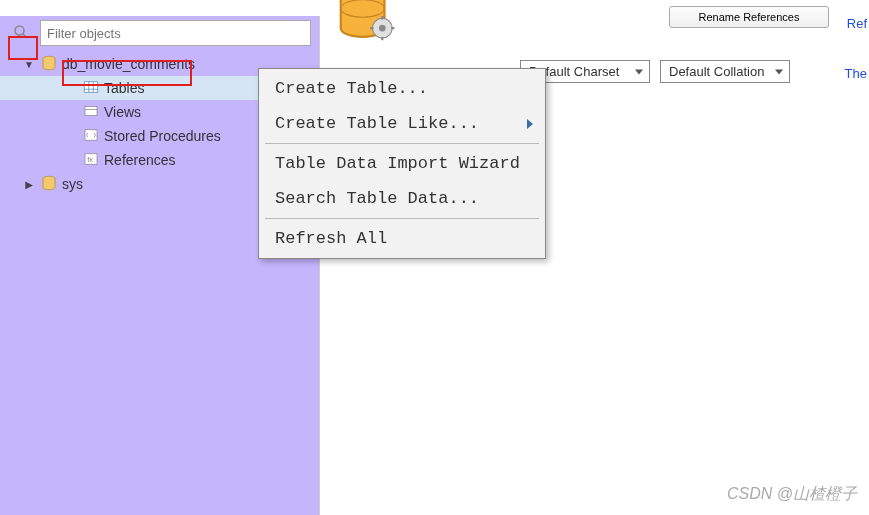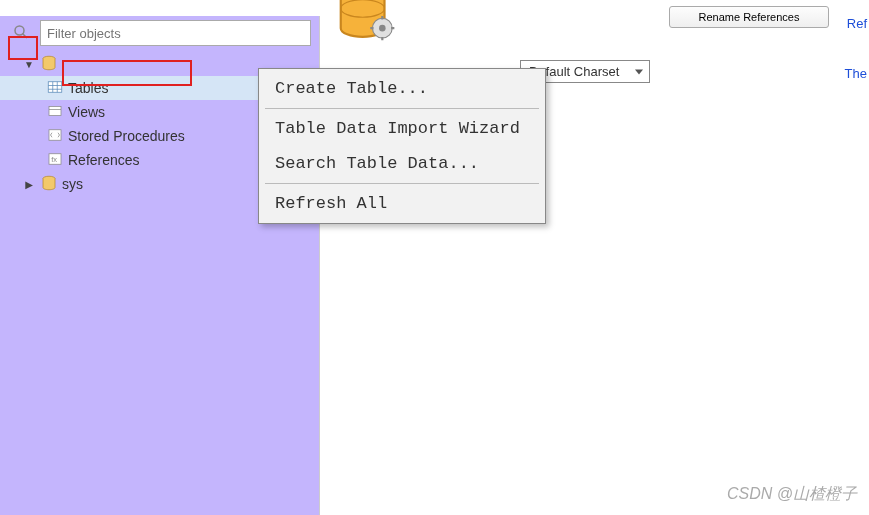--- a/index.html
+++ b/index.html
@@ -42,21 +42,21 @@
       display: flex;
       align-items: center;
       height: 24px;
       padding-left: 6px;
       white-space: nowrap;
     }
     .tree-node.selected {
       background: #d5e5f6;
     }
     .indent1 { padding-left: 22px; }
-    .indent2 { padding-left: 42px; align-items: center; }
+    .indent2 { padding-left: 78px; align-items: center; }
     .expander {
       width: 14px;
       height: 14px;
       display: inline-flex;
       align-items: center;
       justify-content: center;
       color: #444;
       font-size: 10px;
     }
     .node-icon {
@@ -149,20 +149,21 @@
   </div>
   <div class="tree">
     <div class="tree-node indent1">
       <span class="expander">▼</span>
       <span>
         <svg class="node-icon" viewBox="0 0 24 24">
             <ellipse cx="12" cy="6" rx="8" ry="3" fill="#f3c96b" stroke="#b88a2a"></ellipse>
             <path d="M4 6v12c0 1.7 3.6 3 8 3s8-1.3 8-3V6" fill="#f3c96b" stroke="#b88a2a"></path>
           </svg>
       </span>
+      <span class="node-label">db_movie_comments</span>
     </div>
     <div class="tree-node indent2 selected">
       <span>
         <svg class="node-icon" viewBox="0 0 24 24">
             <rect x="3" y="5" width="18" height="14" fill="#fff" stroke="#5a8ab8"></rect>
             <line x1="3" y1="10" x2="21" y2="10" stroke="#5a8ab8"></line>
             <line x1="3" y1="15" x2="21" y2="15" stroke="#5a8ab8"></line>
             <line x1="9" y1="5" x2="9" y2="19" stroke="#5a8ab8"></line>
             <line x1="15" y1="5" x2="15" y2="19" stroke="#5a8ab8"></line>
           </svg>
@@ -221,25 +222,30 @@
       <circle cx="46" cy="44" r="3" fill="#888"></circle>
     </svg>
   </div>
   <div class="right-buttons">
     <button class="btn">Rename References</button>
   </div>
   <span class="truncated-label" style="top:16px;">Ref</span>
   <span class="truncated-label" style="top:66px;">The</span>
   <div class="combo-row">
     <div class="combo"><span>Default Charset</span></div>
+    <div class="combo"><span>Default Collation</span></div>
   </div>
 </div>
 
 <div class="context-menu">
   <div class="menu-item">Create Table...</div>
+  <div class="menu-item">
+    <span>Create Table Like...</span>
+    <span class="submenu-arrow"></span>
+  </div>
   <div class="menu-sep"></div>
   <div class="menu-item">Table Data Import Wizard</div>
   <div class="menu-item">Search Table Data...</div>
   <div class="menu-sep"></div>
   <div class="menu-item">Refresh All</div>
 </div>
 
 <div class="hl-red hl-db"></div>
 <div class="hl-red hl-tables"></div>
 <div class="hl-red hl-create"></div>

